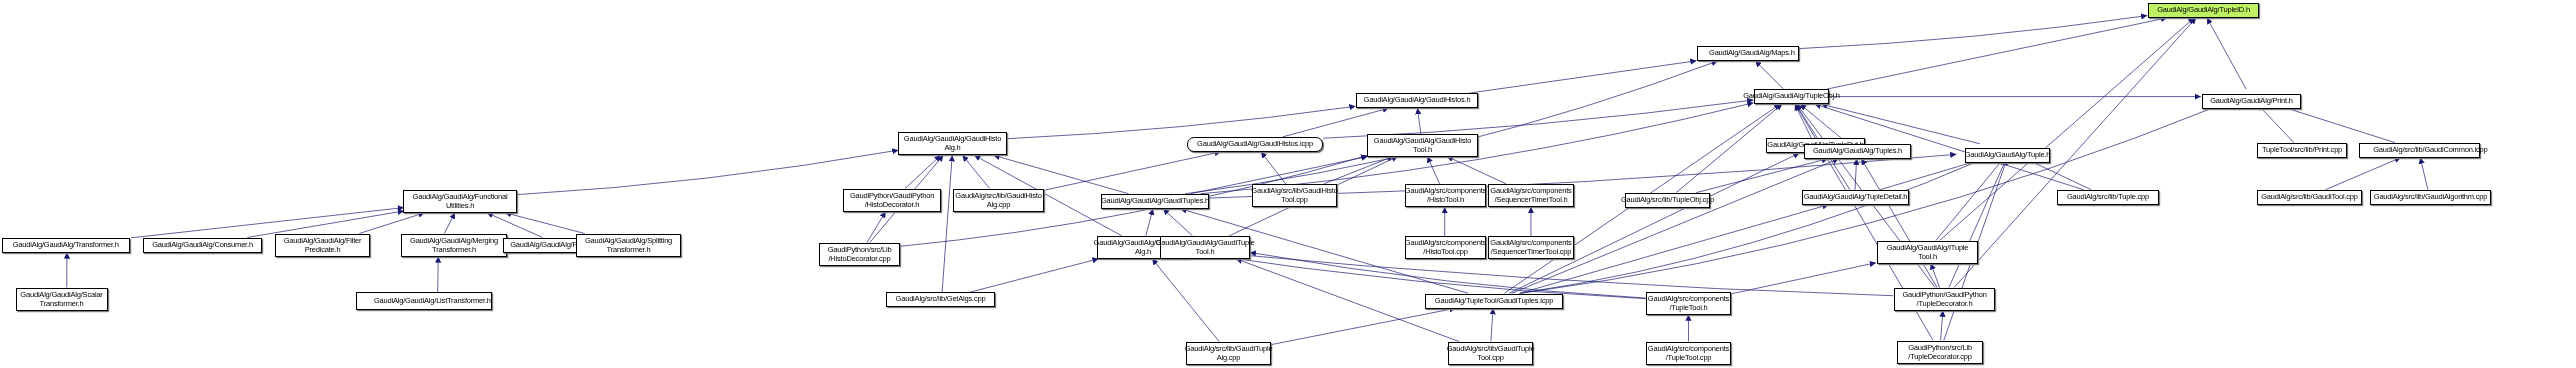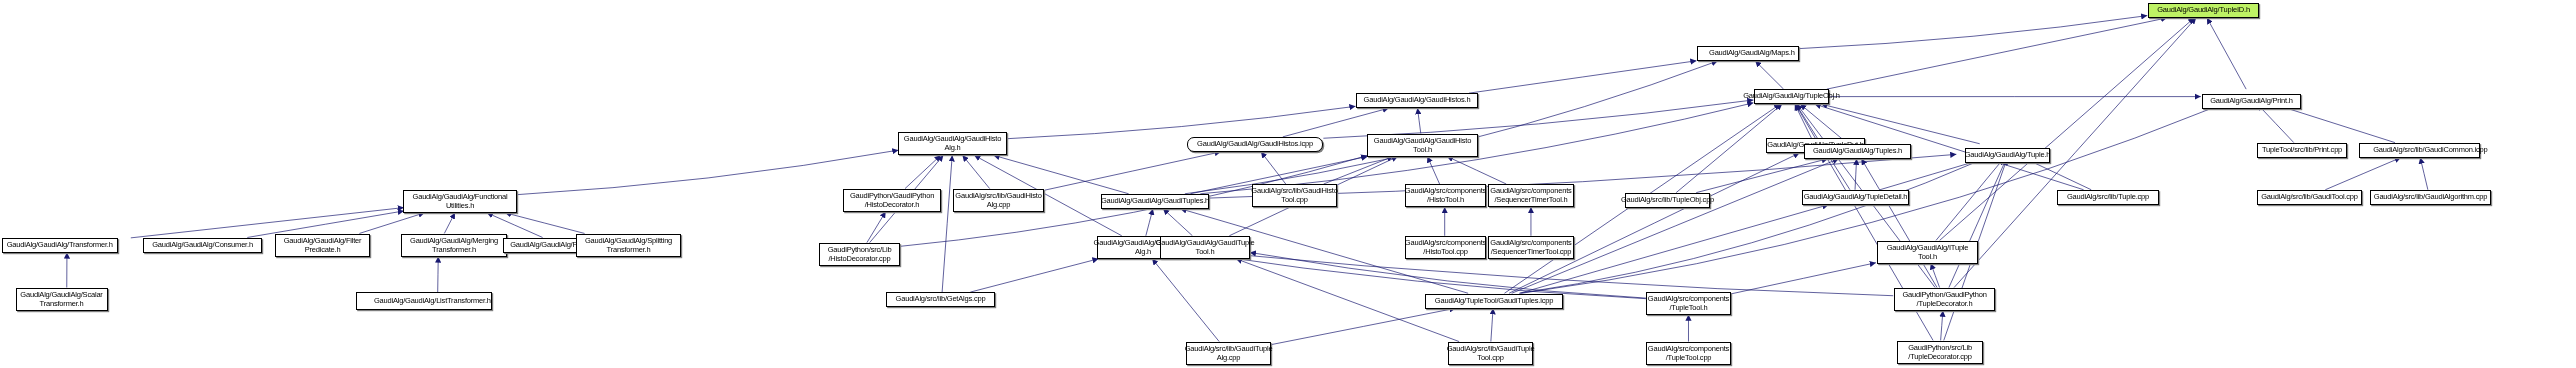--- a/index.html
+++ b/index.html
@@ -134,21 +134,21 @@
 Tool.cpp</span></div>
     <div class="node" style="left: 1405px; top: 184px; width: 81px; height: 23px;"><span>GaudiAlg/src/components
 /HistoTool.h</span></div>
     <div class="node" style="left: 1488px; top: 184px; width: 86px; height: 23px;"><span>GaudiAlg/src/components
 /SequencerTimerTool.h</span></div>
     <div class="node" style="left: 1625px; top: 193px; width: 85px; height: 15px;"><span>GaudiAlg/src/lib/TupleObj.cpp</span></div>
     <div class="node" style="left: 1802px; top: 190px; width: 107px; height: 15px;"><span>GaudiAlg/GaudiAlg/TupleDetail.h</span></div>
     <div class="node" style="left: 2057px; top: 190px; width: 102px; height: 15px;"><span>GaudiAlg/src/lib/Tuple.cpp</span></div>
     <div class="node" style="left: 2257px; top: 190px; width: 105px; height: 15px;"><span>GaudiAlg/src/lib/GaudiTool.cpp</span></div>
     <div class="node" style="left: 2370px; top: 190px; width: 121px; height: 15px;"><span>GaudiAlg/src/lib/GaudiAlgorithm.cpp</span></div>
-    <div class="node" style="left: 1.7px; top: 238px; width: 116px; height: 15px; text-align: center;"><span>GaudiAlg/GaudiAlg/Transformer.h</span></div>
+    <div class="node" style="left: 1.7px; top: 238px; width: 128px; height: 15px; text-align: center;"><span>GaudiAlg/GaudiAlg/Transformer.h</span></div>
     <div class="node" style="left: 143px; top: 238px; width: 119px; height: 15px;"><span>GaudiAlg/GaudiAlg/Consumer.h</span></div>
     <div class="node" style="left: 275px; top: 234px; width: 95px; height: 23px;"><span>GaudiAlg/GaudiAlg/Filter
 Predicate.h</span></div>
     <div class="node" style="left: 385px; top: 234px; width: 106px; height: 23px; margin-left: 16px;"><span>GaudiAlg/GaudiAlg/Merging
 Transformer.h</span></div>
     <div class="node" style="left: 503px; top: 238px; width: 111px; height: 15px;"><span>GaudiAlg/GaudiAlg/Producer.h</span></div>
     <div class="node" style="left: 576px; top: 234px; width: 105px; height: 23px;"><span>GaudiAlg/GaudiAlg/Splitting
 Transformer.h</span></div>
     <div class="node" style="left: 819px; top: 243px; width: 81px; height: 23px;"><span>GaudiPython/src/Lib
 /HistoDecorator.cpp</span></div>

